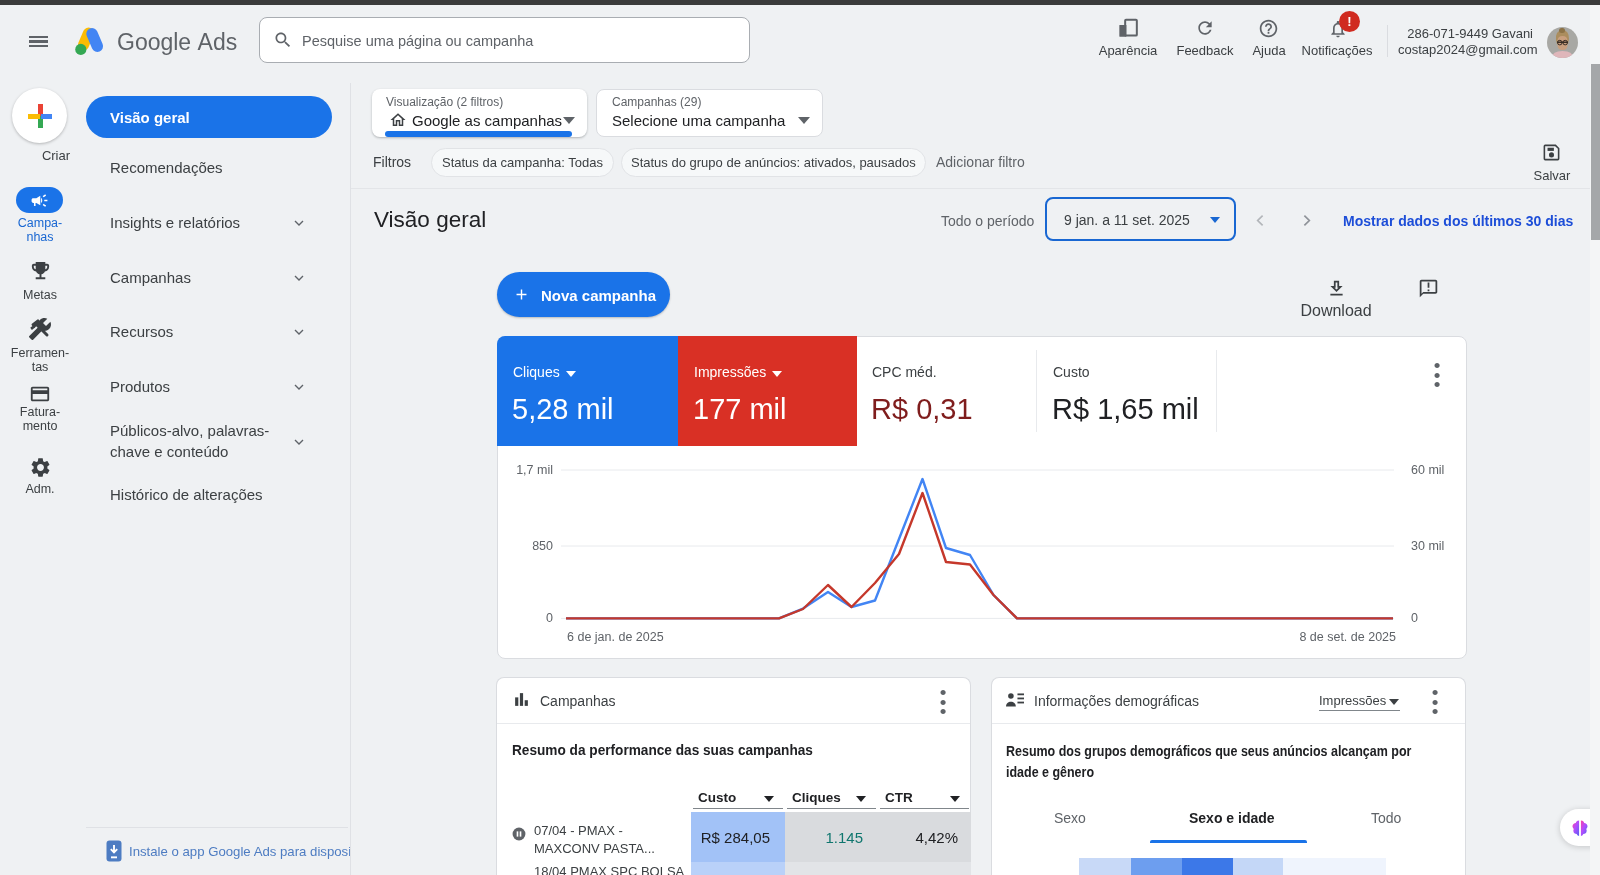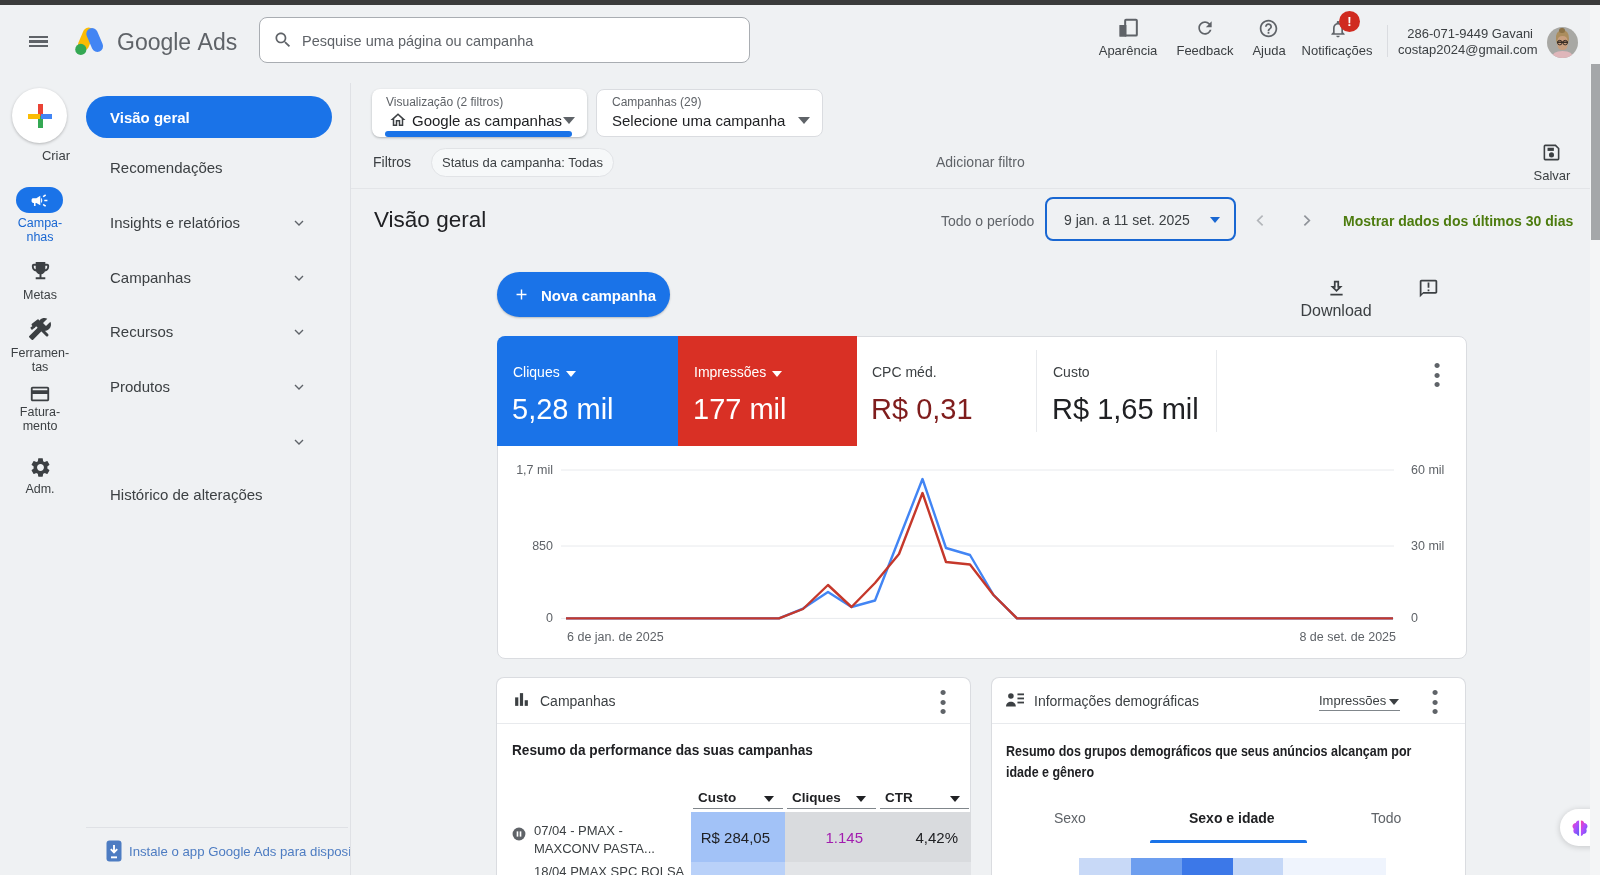--- a/index.html
+++ b/index.html
@@ -119,20 +119,21 @@
 <div class="abs g600" style="left:0;top:482px;width:80px;text-align:center;font-size:12.5px;">Adm.</div>
 
 <div class="abs" style="left:350px;top:83px;width:1px;height:792px;background:#dfe1e5;"></div>
 <div class="abs" style="left:86px;top:96px;width:246px;height:42px;border-radius:21px;background:#1a73e8;"></div>
 <div class="abs" style="left:110px;top:109px;font-size:15px;font-weight:bold;color:#fff;">Visão geral</div>
 <div class="abs g600 nav" style="left:110px;top:159px;font-size:15px;">Recomendações</div>
 <div class="abs g600 nav" style="left:110px;top:214px;font-size:15px;">Insights e relatórios</div>
 <div class="abs g600 nav" style="left:110px;top:269px;font-size:15px;">Campanhas</div>
 <div class="abs g600 nav" style="left:110px;top:323px;font-size:15px;">Recursos</div>
 <div class="abs g600 nav" style="left:110px;top:378px;font-size:15px;">Produtos</div>
+<div class="abs g600 nav" style="left:110px;top:421px;font-size:15px;line-height:20.5px;">Públicos-alvo, palavras-<br>chave e conteúdo</div>
 <div class="abs g600 nav" style="left:110px;top:486px;font-size:15px;">Histórico de alterações</div>
 <svg class="abs" style="left:291px;top:215px;" width="16" height="16" viewBox="0 0 24 24">
       <path fill="none" stroke="#5f6368" stroke-width="2" d="M6 9l6 6 6-6"></path>
     </svg>
 <svg class="abs" style="left:291px;top:270px;" width="16" height="16" viewBox="0 0 24 24">
       <path fill="none" stroke="#5f6368" stroke-width="2" d="M6 9l6 6 6-6"></path>
     </svg>
 <svg class="abs" style="left:291px;top:324px;" width="16" height="16" viewBox="0 0 24 24">
       <path fill="none" stroke="#5f6368" stroke-width="2" d="M6 9l6 6 6-6"></path>
     </svg>
@@ -160,20 +161,21 @@
 <div class="abs" style="left:412px;top:112px;font-size:15px;color:#202124;">Google as campanhas</div>
 <div class="abs" style="left:563px;top:117px;width:0;height:0;border-left:6px solid transparent;border-right:6px solid transparent;border-top:7px solid #5f6368;"></div>
 
 <div class="abs" style="left:596px;top:89px;width:227px;height:48px;background:#fff;border:1px solid #dadce0;border-radius:8px;"></div>
 <div class="abs g500" style="left:612px;top:95px;font-size:12px;">Campanhas (29)</div>
 <div class="abs" style="left:612px;top:112px;font-size:15px;color:#202124;">Selecione uma campanha</div>
 <div class="abs" style="left:798px;top:117px;width:0;height:0;border-left:6px solid transparent;border-right:6px solid transparent;border-top:7px solid #5f6368;"></div>
 
 <div class="abs g600" style="left:373px;top:154px;font-size:14px;">Filtros</div>
 <div class="abs" style="left:431px;top:148px;height:29px;padding:0 10px;background:#f6f8f9;border:1px solid #e1e3e6;border-radius:15px;font-size:13px;color:#3c4043;line-height:27px;">Status da campanha: Todas</div>
+<div class="abs" style="left:621px;top:148px;height:29px;padding:0 9px;background:#f6f8f9;border:1px solid #e1e3e6;border-radius:15px;font-size:13px;color:#3c4043;line-height:27px;">Status do grupo de anúncios: ativados, pausados</div>
 <div class="abs g500" style="left:936px;top:154px;font-size:14px;">Adicionar filtro</div>
 
 <svg class="abs" style="left:1542px;top:143px;" width="19" height="19" viewBox="0 0 24 24">
   <path fill="none" stroke="#3c4043" stroke-width="2" d="M4 3h13l4 4v13a1 1 0 0 1-1 1H4a1 1 0 0 1-1-1V4a1 1 0 0 1 1-1z"></path>
   <rect x="7" y="6" width="8" height="4" fill="#3c4043"></rect>
   <circle cx="12" cy="15" r="3.2" fill="#3c4043"></circle>
 </svg>
 <div class="abs g600" style="left:1522px;top:168px;width:60px;text-align:center;font-size:13px;">Salvar</div>
 
 <div class="abs" style="left:351px;top:188px;width:1240px;height:1px;background:#e3e5e8;"></div>
@@ -182,21 +184,21 @@
 <div class="abs g500" style="left:941px;top:213px;font-size:14px;">Todo o período</div>
 <div class="abs" style="left:1045px;top:197px;width:191px;height:44px;border:2px solid #1967d2;border-radius:8px;"></div>
 <div class="abs" style="left:1064px;top:212px;font-size:14px;color:#3c4043;">9 jan. a 11 set. 2025</div>
 <div class="abs" style="left:1210px;top:217px;width:0;height:0;border-left:5.5px solid transparent;border-right:5.5px solid transparent;border-top:6.5px solid #1967d2;"></div>
 <svg class="abs" style="left:1252px;top:212px;" width="17" height="17" viewBox="0 0 24 24">
       <path fill="none" stroke="#b3b6ba" stroke-width="2.4" d="M15 5l-7 7 7 7"></path>
     </svg>
 <svg class="abs" style="left:1298px;top:212px;" width="17" height="17" viewBox="0 0 24 24">
       <path fill="none" stroke="#8f9399" stroke-width="2.4" d="M9 5l7 7-7 7"></path>
     </svg>
-<div class="abs" style="left:1343px;top:213px;font-size:14px;font-weight:bold;color:#4d7c0f;">Mostrar dados dos últimos 30 dias</div>
+<div class="abs" style="left:1343px;top:213px;font-size:14px;font-weight:bold;color:#1d4ed8;">Mostrar dados dos últimos 30 dias</div>
 
 <div class="abs" style="left:497px;top:272px;width:173px;height:45px;border-radius:23px;background:#1a73e8;box-shadow:0 1px 2px rgba(60,64,67,0.3);"></div>
 <svg class="abs" style="left:513px;top:286px;" width="17" height="17" viewBox="0 0 24 24">
       <path fill="#fff" d="M11 5h2v6h6v2h-6v6h-2v-6H5v-2h6z"></path>
     </svg>
 <div class="abs" style="left:541px;top:287px;font-size:15px;font-weight:bold;color:#fff;">Nova campanha</div>
 
 <svg class="abs" style="left:1326px;top:278px;" width="21" height="21" viewBox="0 0 24 24">
       <path fill="#3c4043" d="M19 9h-4V3H9v6H5l7 7 7-7zm-8 2V5h2v6h1.17L12 13.17 9.83 11H11zm-6 7h14v2H5v-2z"></path>
     </svg>
@@ -272,21 +274,21 @@
 <svg class="abs" style="left:512px;top:827px;" width="14" height="14" viewBox="0 0 24 24">
       <circle cx="12" cy="12" r="11" fill="#5f6368"></circle>
       <rect x="8" y="7.5" width="2.8" height="9" fill="#fff"></rect>
       <rect x="13.2" y="7.5" width="2.8" height="9" fill="#fff"></rect>
     </svg>
 <div class="abs g600" style="left:534px;top:822px;font-size:13px;line-height:18px;">07/04 - PMAX -<br>MAXCONV PASTA...</div>
 <div class="abs" style="left:691px;top:812px;width:94px;height:50px;background:#a2c2f7;"></div>
 <div class="abs" style="left:785px;top:812px;width:93px;height:50px;background:#d9dbde;"></div>
 <div class="abs" style="left:878px;top:812px;width:93px;height:50px;background:#d9dbde;"></div>
 <div class="abs" style="left:691px;top:829px;width:79px;text-align:right;font-size:15px;color:#202124;">R$ 284,05</div>
-<div class="abs" style="left:785px;top:829px;width:78px;text-align:right;font-size:15px;color:#a21caf;">1.145</div>
+<div class="abs" style="left:785px;top:829px;width:78px;text-align:right;font-size:15px;color:#0f766e;">1.145</div>
 <div class="abs" style="left:878px;top:829px;width:80px;text-align:right;font-size:15px;color:#202124;">4,42%</div>
 
 <div class="abs" style="left:691px;top:862px;width:94px;height:13px;background:#b9d1f9;"></div>
 <div class="abs" style="left:785px;top:862px;width:93px;height:13px;background:#e2e4e7;"></div>
 <div class="abs" style="left:878px;top:862px;width:93px;height:13px;background:#e2e4e7;"></div>
 <div class="abs g600" style="left:534px;top:864px;font-size:13px;white-space:nowrap;">18/04 PMAX SPC BOLSA</div>
 
 <div class="abs" style="left:991px;top:677px;width:475px;height:198px;background:#fff;border:1px solid #dadce0;border-radius:8px 8px 0 0;border-bottom:none;"></div>
 <svg class="abs" style="left:1005px;top:691px;" width="20" height="18" viewBox="0 0 24 22">
   <circle cx="7" cy="6" r="3.4" fill="#3c4043"></circle>

